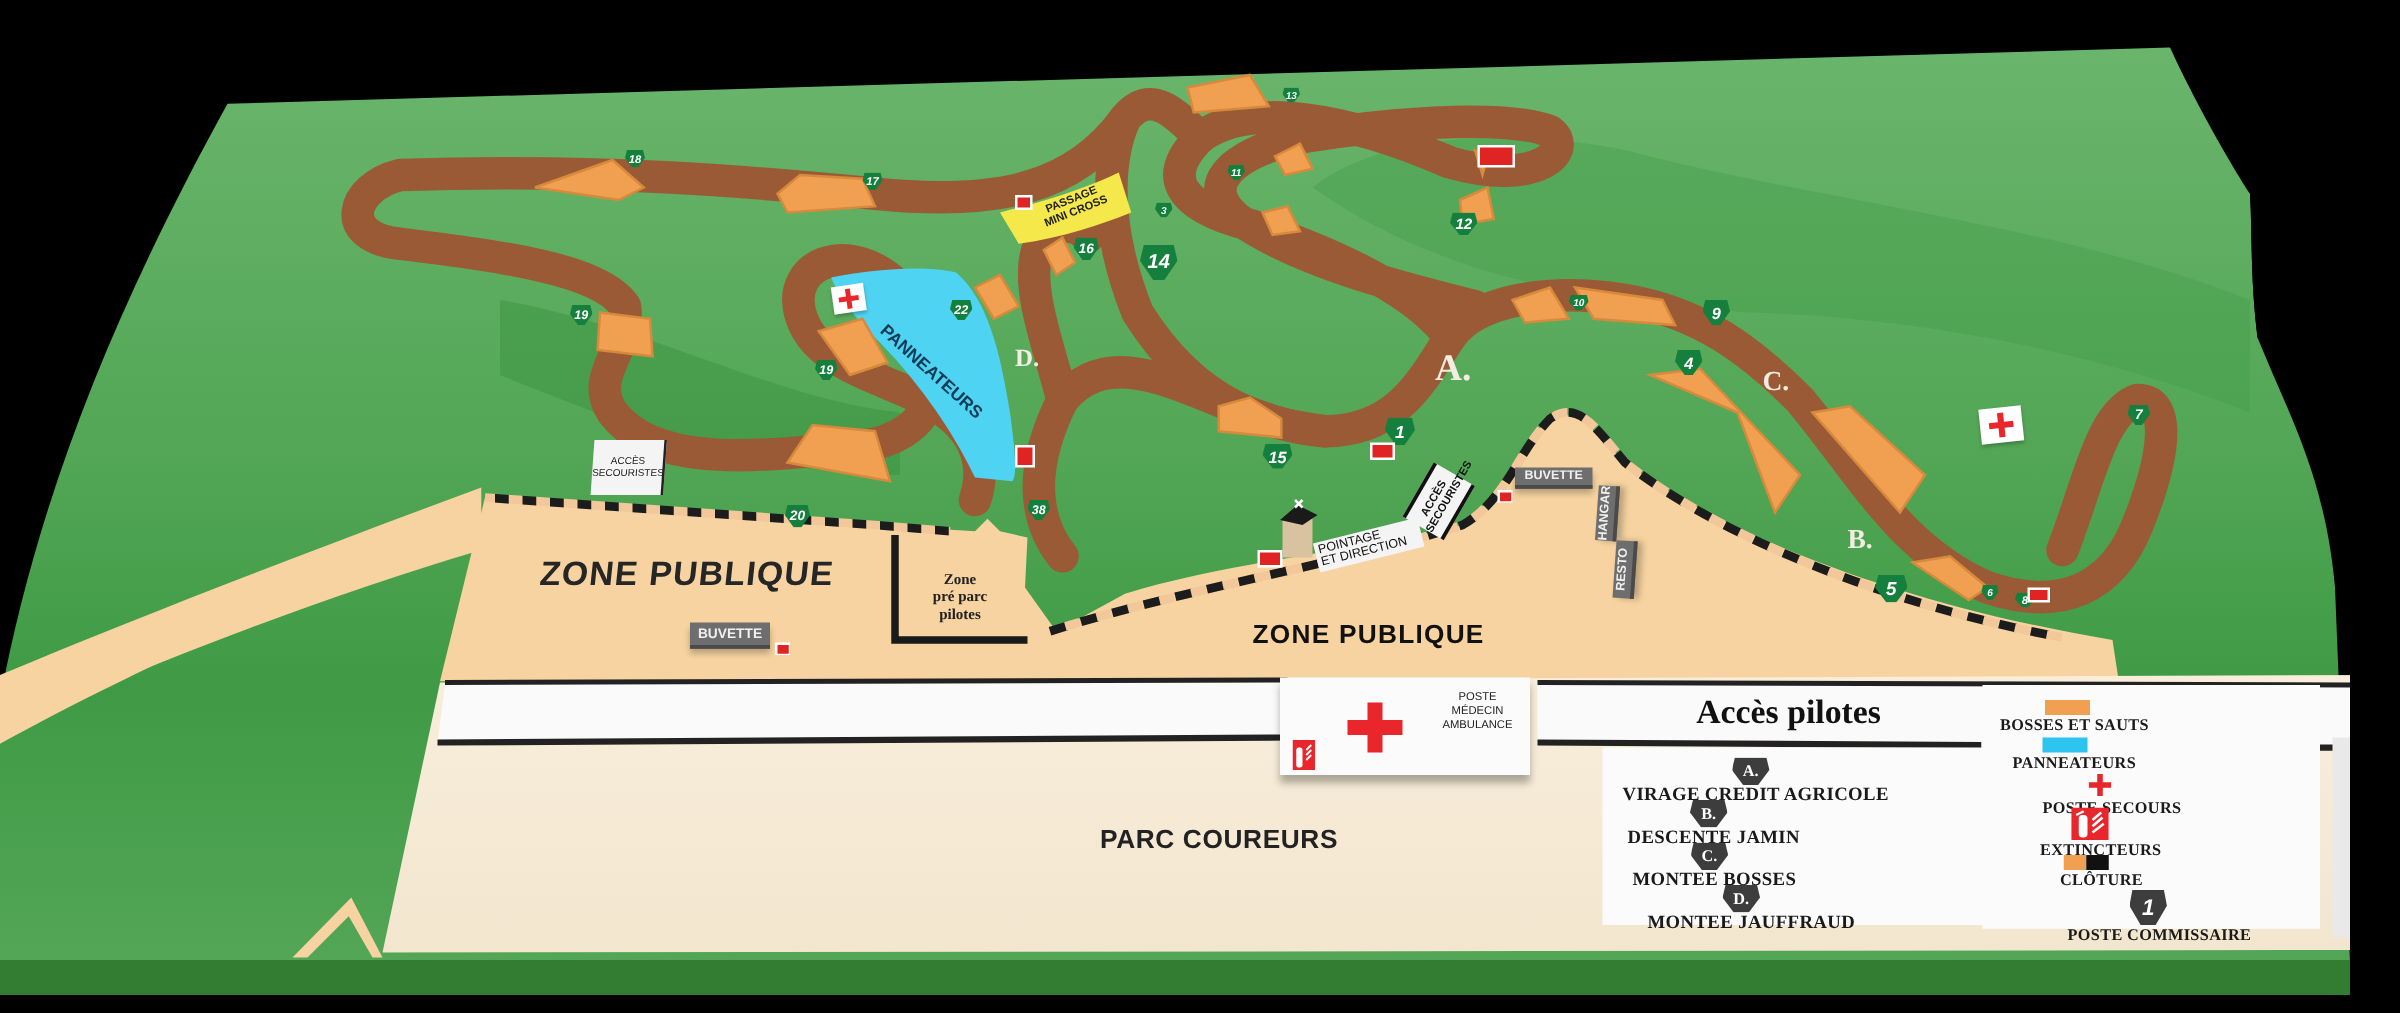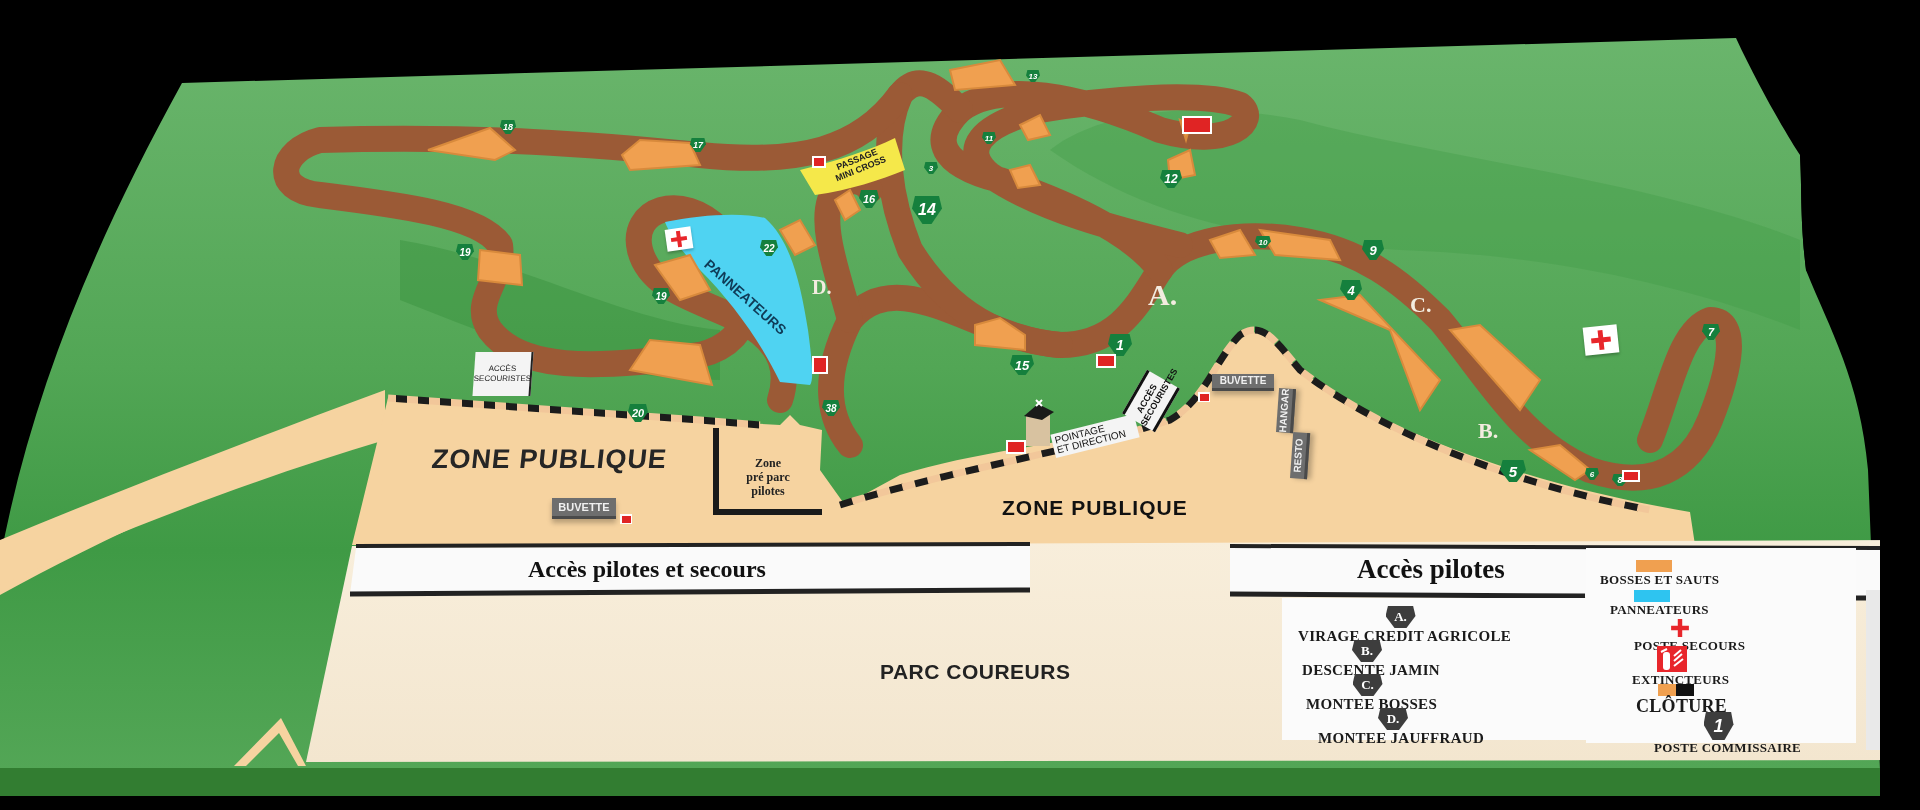--- a/index.html
+++ b/index.html
@@ -219,23 +219,37 @@
     <rect x="6" y="16" width="24" height="32" fill="#d8c2a0"></rect>
     <path d="M4,18 L18,6 L34,14 L22,22 Z" fill="#1a1a1a"></path>
     <path d="M16,2 L22,8 M22,2 L16,8" stroke="#fff" stroke-width="2"></path>
   </svg>
 
   <div class="sign-grey" style="left:552px;top:498px;width:64px;height:18px;font-size:11px;line-height:18px;">BUVETTE</div>
   <div class="sign-grey" style="left:1212px;top:374px;width:62px;height:14px;font-size:10px;line-height:14px;">BUVETTE</div>
   <div class="sign-grey" style="left:1276px;top:390px;width:44px;height:14px;font-size:10px;line-height:14px;transform:rotate(-86deg);transform-origin:left top;top:432px;">HANGAR</div>
   <div class="sign-grey" style="left:1290px;top:478px;width:46px;height:14px;font-size:10px;line-height:14px;transform:rotate(-86deg);transform-origin:left top;">RESTO</div>
 
-  <div class="lbl banner-text" style="left:528px;top:556px;font-size:24px;">Accès pilotes et secours</div>
   <div class="lbl banner-text" style="left:1357px;top:554px;font-size:27px;">Accès pilotes</div>
 
+  <div class="lbl" style="left:1024px;top:542px;width:200px;height:78px;background:#fbfbfb;box-shadow:0 6px 6px rgba(0,0,0,0.3);">
+    <svg style="position:absolute;left:52px;top:18px;" width="48" height="44" viewBox="0 0 48 44">
+        <path d="M18,2 H30 V16 H46 V28 H30 V42 H18 V28 H2 V16 H18 Z" fill="#e8262b"></path>
+      </svg>
+    <svg style="position:absolute;left:10px;top:50px;" width="18" height="24" viewBox="0 0 18 24">
+        <rect width="18" height="24" fill="#e8262b"></rect>
+        <rect x="3" y="6" width="5" height="16" rx="2" fill="#fff"></rect>
+        <path d="M11,8 L15,4 M11,12 L15,8 M11,16 L15,12" stroke="#fff" stroke-width="1.5"></path>
+      </svg>
+    <div style="position:absolute;left:118px;top:10px;width:80px;text-align:center;font-size:9px;line-height:11px;color:#222;">
+      <div>POSTE</div>
+      <div>MÉDECIN</div>
+      <div>AMBULANCE</div>
+    </div>
+  </div>
 
   <div>
     <div class="legend-row" style="left:1290px;top:606px;">
       <span class="badge" style="width:30px;height:22px;font-size:13px;">A.</span>
       <span class="legend-text" style="margin-left:8px;">VIRAGE CREDIT AGRICOLE</span>
     </div>
     <div class="legend-row" style="left:1294px;top:640px;">
       <span class="badge" style="width:30px;height:22px;font-size:13px;">B.</span>
       <span class="legend-text" style="margin-left:8px;">DESCENTE JAMIN</span>
     </div>
@@ -271,21 +285,21 @@
           <path d="M4,6 L10,3" stroke="#fff" stroke-width="2"></path>
           <path d="M17,10 L24,4 M17,15 L25,8 M17,20 L26,13" stroke="#fff" stroke-width="2"></path>
         </svg>
       <span class="legend-text" style="margin-left:18px;font-size:13px;">EXTINCTEURS</span>
     </div>
     <div class="legend-row" style="left:1624px;top:684px;">
       <span style="display:inline-flex;">
           <i style="display:block;width:18px;height:12px;background:#f0a050;"></i>
           <i style="display:block;width:18px;height:12px;background:#111;"></i>
         </span>
-      <span class="legend-text" style="margin-left:12px;font-size:18px;">CLÔTURE</span>
+      <span class="legend-text" style="margin-left:24px;font-size:13px;">CLÔTURE</span>
     </div>
     <div class="legend-row" style="left:1636px;top:712px;">
       <span class="badge" style="width:30px;height:28px;font-size:18px;font-family:'Liberation Sans',sans-serif;font-style:italic;">1</span>
       <span class="legend-text" style="margin-left:18px;font-size:13px;">POSTE COMMISSAIRE</span>
     </div>
   </div>
 
   <div style="position:absolute;left:0;top:796px;width:1920px;height:14px;background:#000;"></div>
 </div>
 

